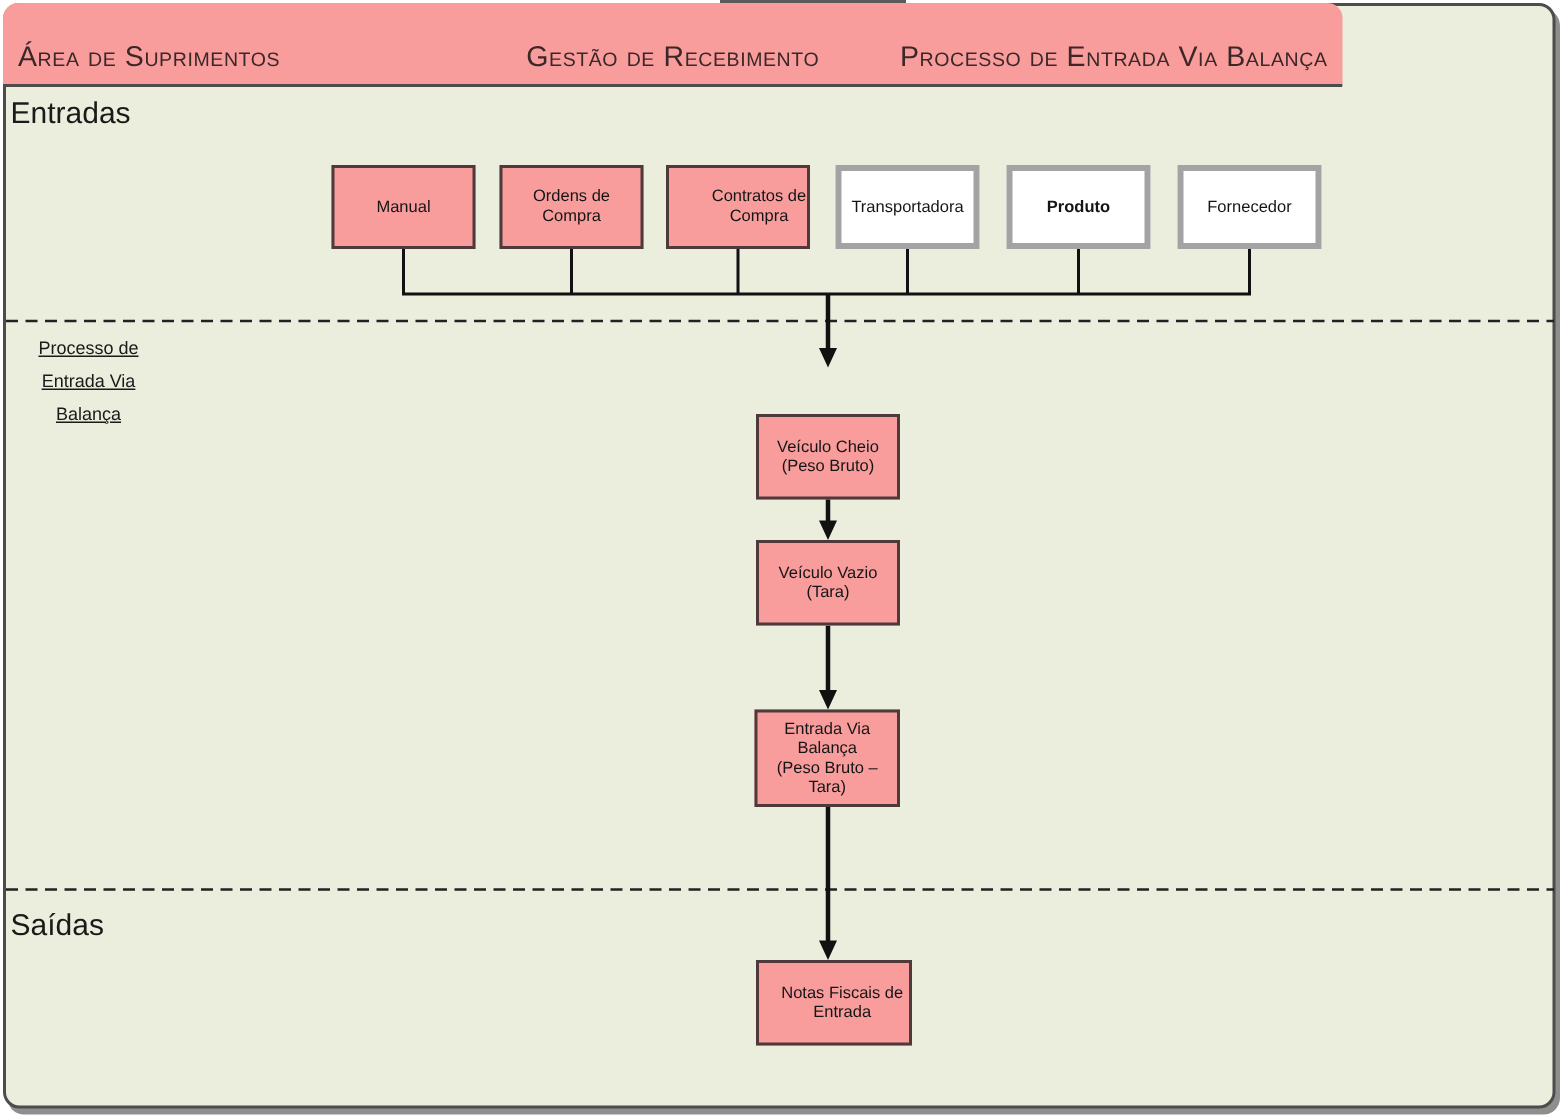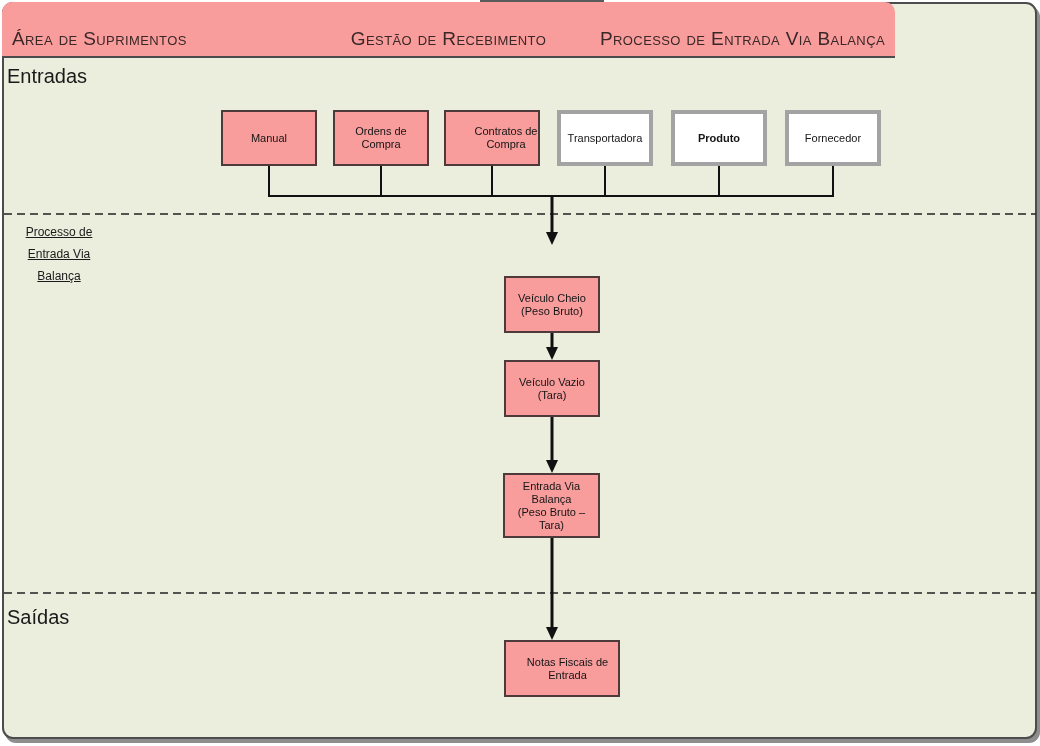--- a/index.html
+++ b/index.html
@@ -128,16 +128,16 @@
 
   <div class="node pink" style="left:504px;top:245px;width:96px;height:57px;margin-top:31px;">Veículo Cheio
 (Peso Bruto)</div>
   <div class="node pink" style="left:504px;top:360px;width:96px;height:57px;text-align:center;">Veículo Vazio
 (Tara)</div>
   <div class="node pink" style="left:503px;top:473px;width:97px;height:65px;">Entrada Via
 Balança
 (Peso Bruto –
 Tara)</div>
 
-  <div class="node pink" style="left:504px;top:640px;width:116px;height:57px;padding-left:11px;">Notas Fiscais de
+  <div class="node pink" style="left:504px;top:640px;width:104px;height:57px;padding-left:11px;">Notas Fiscais de
 Entrada</div>
 
 </div>
 
 </body></html>

